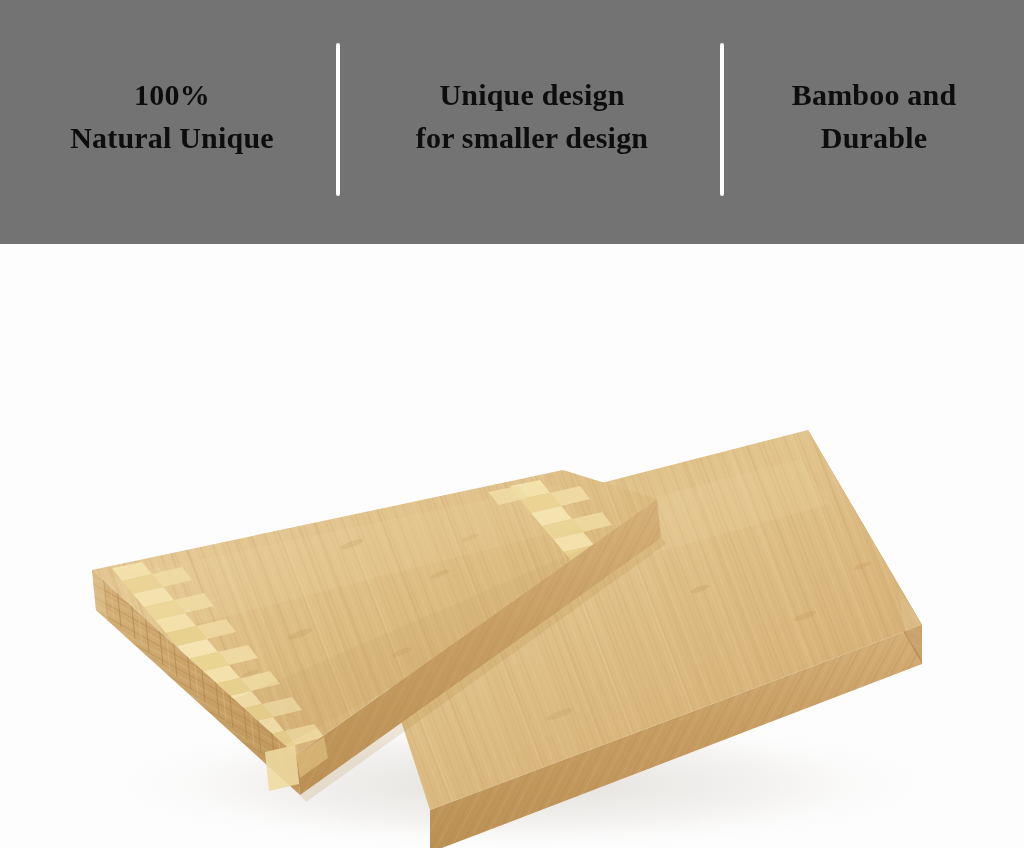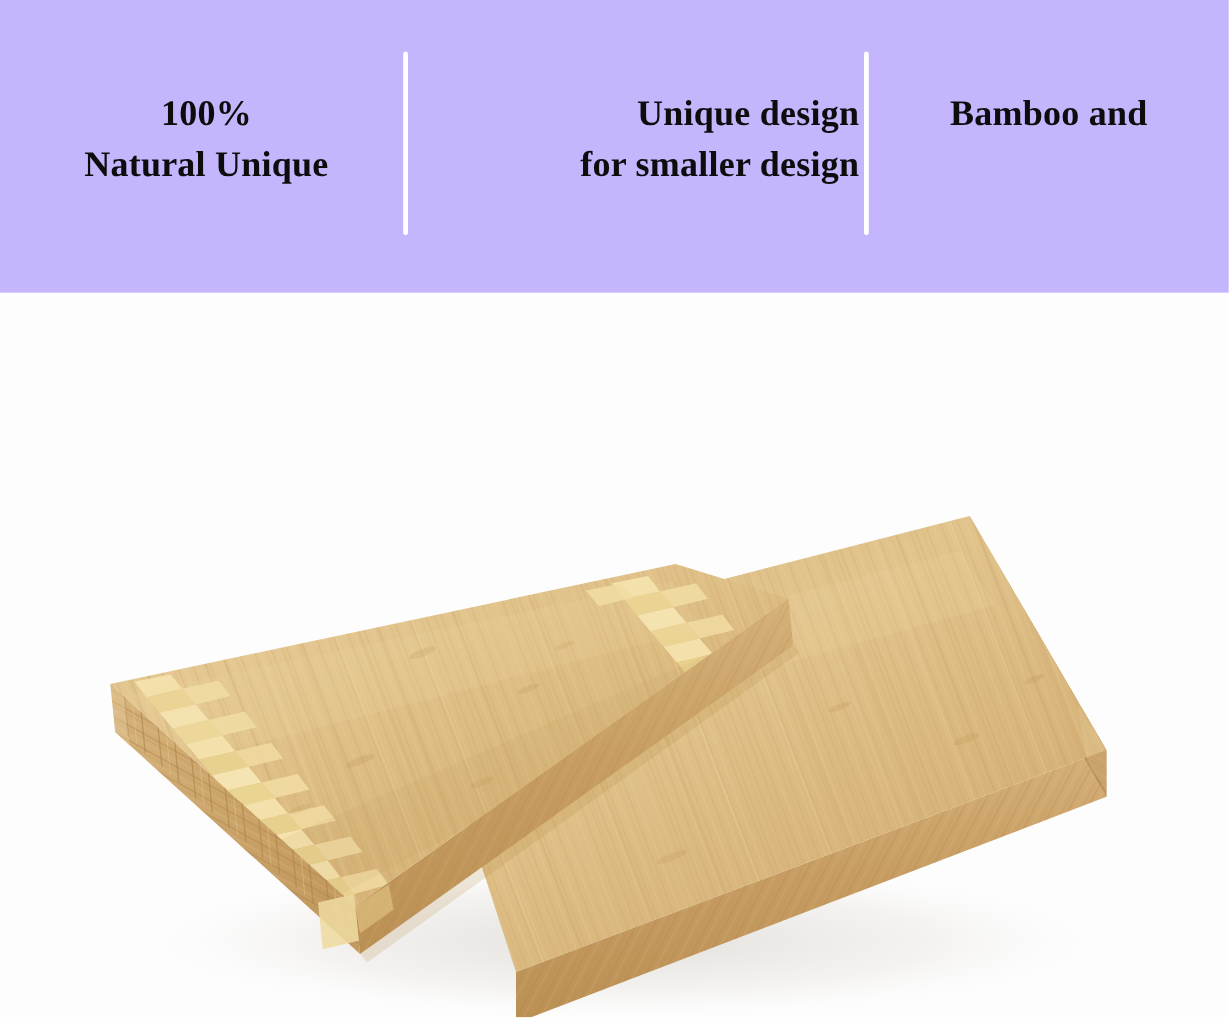--- a/index.html
+++ b/index.html
@@ -15,21 +15,21 @@
     position: relative;
   }
 
   
   .banner {
     position: absolute;
     left: 0;
     top: 0;
     width: 1024px;
     height: 244px;
-    background: #c4b5fd;
+    background: #737373;
     display: flex;
     align-items: center;
     justify-content: flex-start;
   }
   .banner-inner {
     position: absolute;
     left: 0;
     top: 0;
     width: 1024px;
     height: 244px;
@@ -41,21 +41,21 @@
     color: #0d0d0d;
     font-family: "Liberation Serif", serif;
     font-weight: bold;
     font-size: 30px;
     line-height: 1.42;
     letter-spacing: 0.2px;
   }
   .feature .line { display: block; white-space: nowrap; }
 
   #feat-0 { left: 14px;  width: 316px; }
-  #feat-1 { left: 348px; width: 368px; text-align: right; }
+  #feat-1 { left: 348px; width: 368px; }
   #feat-2 { left: 730px; width: 288px; }
 
   .divider {
     position: absolute;
     top: 43px;
     width: 4px;
     height: 153px;
     background: #ffffff;
     border-radius: 2px;
   }
@@ -89,20 +89,21 @@
 
     <div class="feature" id="feat-1">
       <span class="line">Unique design</span>
       <span class="line">for smaller design</span>
     </div>
 
     <div class="divider" id="div-1"></div>
 
     <div class="feature" id="feat-2">
       <span class="line">Bamboo and</span>
+      <span class="line">Durable</span>
     </div>
 
   </div>
 </div>
 
 <div class="photo">
   <svg width="1024" height="604" viewBox="0 0 1024 604" xmlns="http://www.w3.org/2000/svg">
     <defs>
 
       <linearGradient id="gTopBoard" x1="0" y1="0" x2="0.85" y2="1">

